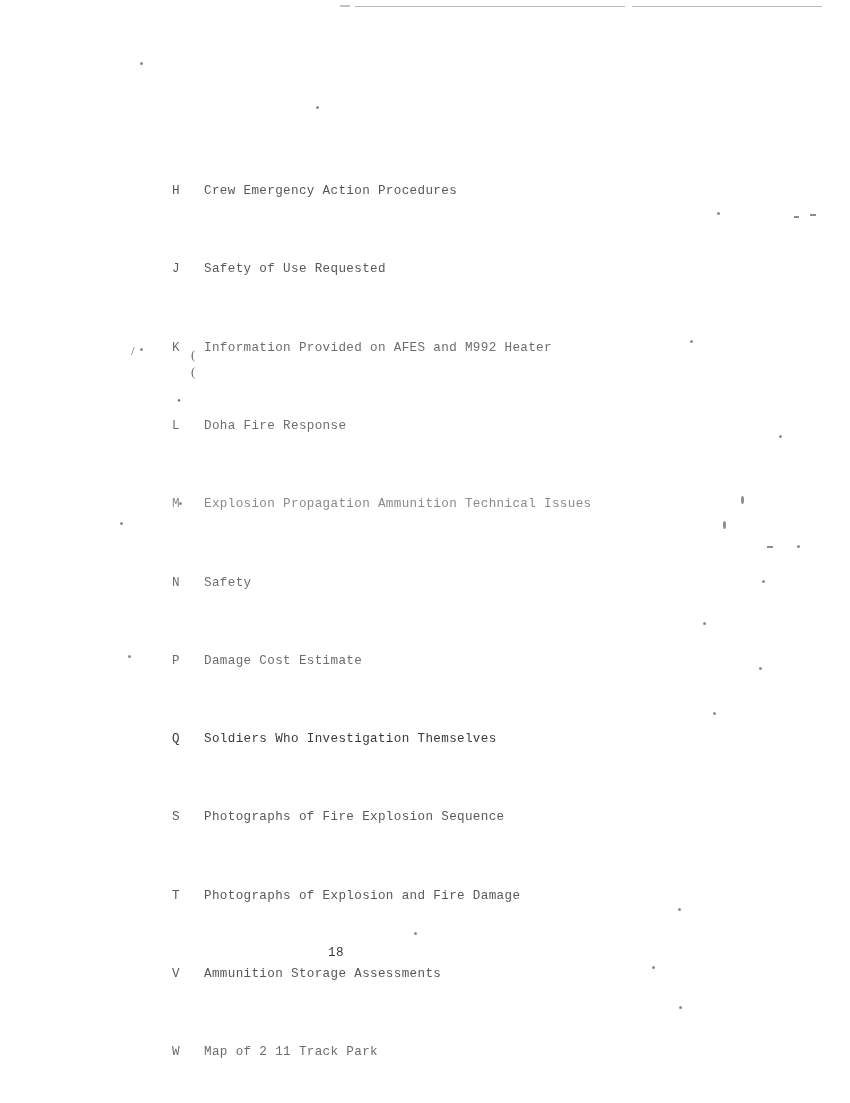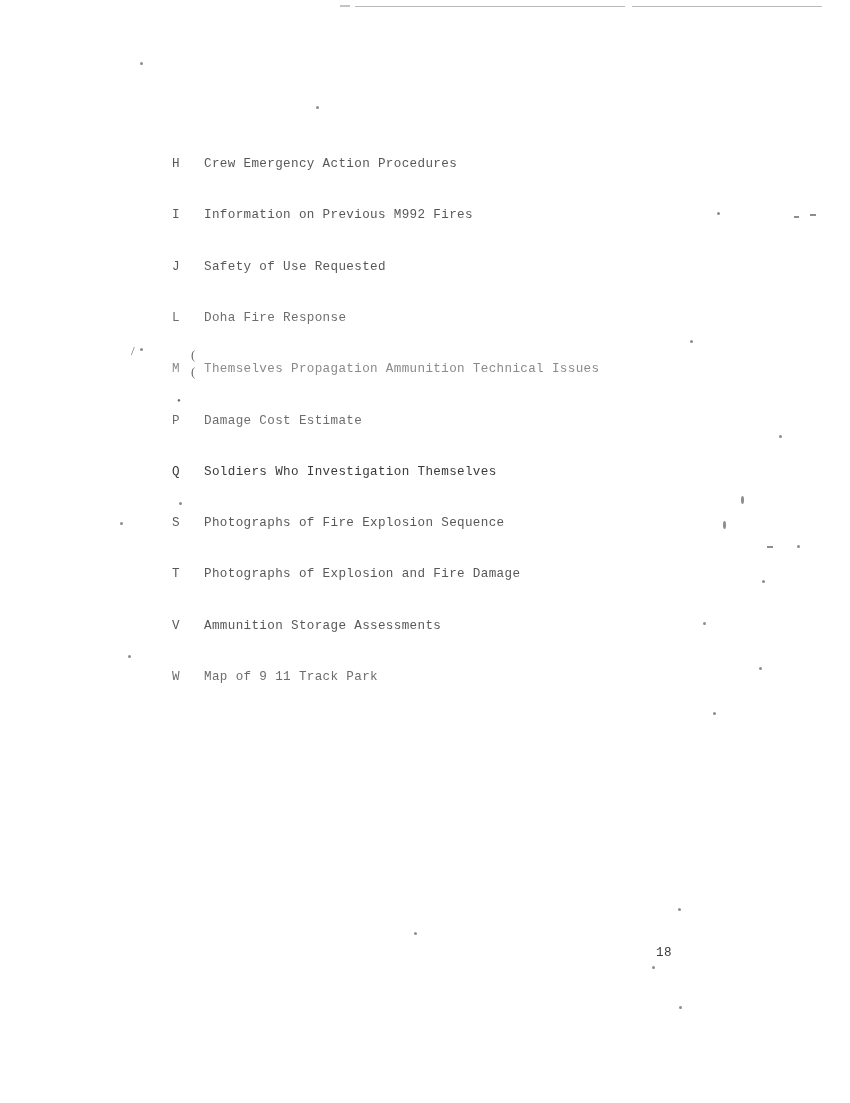--- a/index.html
+++ b/index.html
@@ -39,41 +39,42 @@
     top: 122px;
     left: 172px;
     line-height: 17.1px;
     font-size: 12.6px;
     letter-spacing: 0.35px;
     white-space: pre;
   }
   .doc-list .row {
     display: block;
     height: 17.1px;
+    margin-top: 27px;
   }
   .doc-list .tag {
     display: inline-block;
     width: 32px;
   }
   .doc-list .txt {
     display: inline;
   }
 
   
   .f1 { color: #585858; }
   .f2 { color: #6d6d6d; }
   .f3 { color: #8a8a8a; }
   .f4 { color: #3a3a3a; }
 
   .page-number {
     position: absolute;
     top: 946px;
     left: 0;
     width: 672px;
-    text-align: right;
+    text-align: center;
     font-size: 12.6px;
     letter-spacing: 0.5px;
     color: #3a3a3a;
   }
 
   
   .speck {
     position: absolute;
     background: #8d8d8d;
     border-radius: 50%;
@@ -89,30 +90,31 @@
 </style>
 </head>
 <body>
 
 <div class="top-rule-dash"></div>
 <div class="top-rule a"></div>
 <div class="top-rule b"></div>
 
 <div class="doc-list">
   <span class="row"><span class="tag f1">H</span><span class="txt f1">Crew Emergency Action Procedures</span></span>
-  <span class="row"><span class="tag f1">I</span><span class="txt f1">Information on Previous M992 Fires</span></span>
   <span class="row"><span class="tag f1">J</span><span class="txt f1">Safety of Use Requested</span></span>
+  <span class="row"><span class="tag f2">K</span><span class="txt f2">Information Provided on AFES and M992 Heater</span></span>
   <span class="row"><span class="tag f2">L</span><span class="txt f2">Doha Fire Response</span></span>
-  <span class="row"><span class="tag f3">M</span><span class="txt f3">Themselves Propagation Ammunition Technical Issues</span></span>
+  <span class="row"><span class="tag f3">M</span><span class="txt f3">Explosion Propagation Ammunition Technical Issues</span></span>
+  <span class="row"><span class="tag f2">N</span><span class="txt f2">Safety</span></span>
   <span class="row"><span class="tag f2">P</span><span class="txt f2">Damage Cost Estimate</span></span>
   <span class="row"><span class="tag f4">Q</span><span class="txt f4">Soldiers Who Investigation Themselves</span></span>
   <span class="row"><span class="tag f1">S</span><span class="txt f1">Photographs of Fire Explosion Sequence</span></span>
   <span class="row"><span class="tag f1">T</span><span class="txt f1">Photographs of Explosion and Fire Damage</span></span>
   <span class="row"><span class="tag f1">V</span><span class="txt f1">Ammunition Storage Assessments</span></span>
-  <span class="row"><span class="tag f2">W</span><span class="txt f2">Map of 9 11 Track Park</span></span>
+  <span class="row"><span class="tag f2">W</span><span class="txt f2">Map of 2 11 Track Park</span></span>
 </div>
 
 <div class="mark" style="left:131px; top:343px;">/</div>
 <div class="mark" style="left:191px; top:347px;">(</div>
 <div class="mark" style="left:191px; top:364px;">(</div>
 <div class="mark" style="left:177px; top:394px; font-size:11px;">•</div>
 
 <div class="page-number">18</div>
 
 <div class="speck" style="left:140px; top:62px; width:3px; height:3px;"></div>

